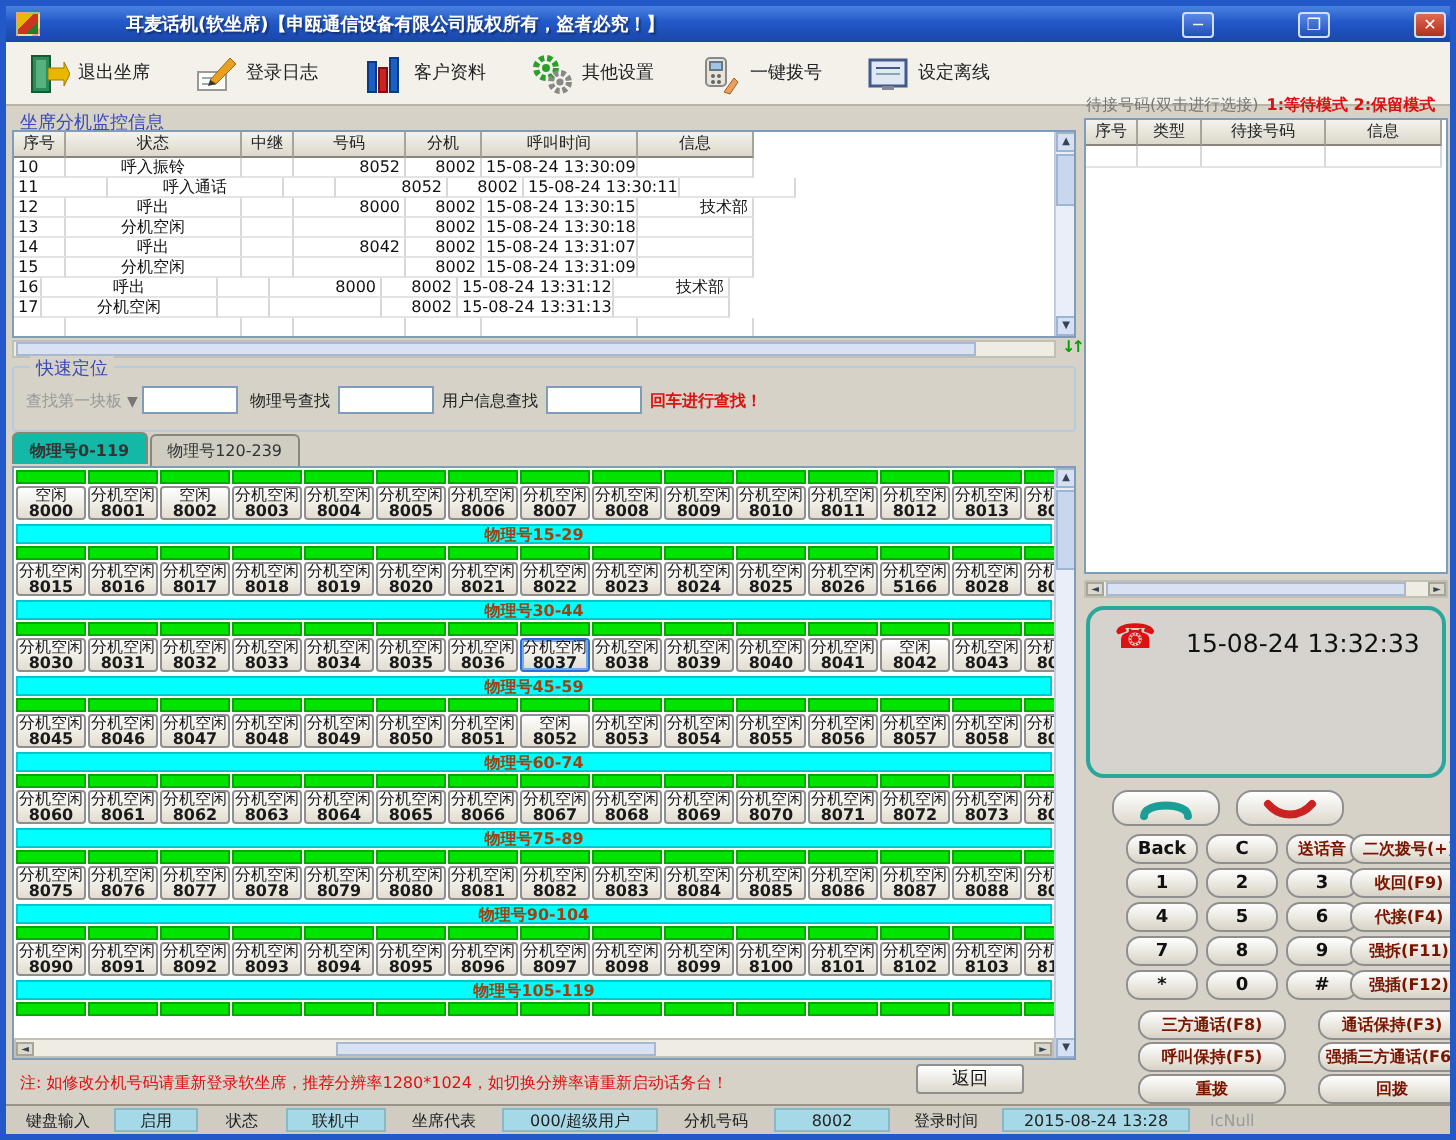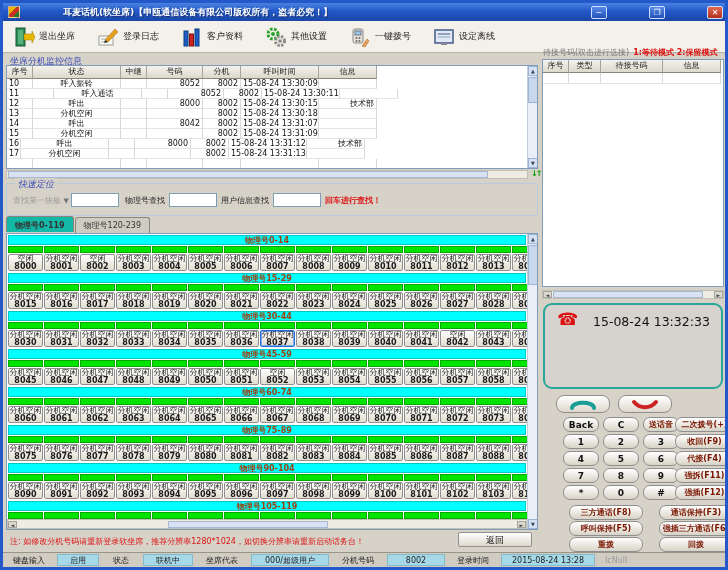--- a/index.html
+++ b/index.html
@@ -39,21 +39,21 @@
   .vscroll .sb{position:absolute;left:0;width:10px;height:10px;background:#d5e0f2;border:1px solid #9eb4d4;
       font-size:5px;line-height:8px;text-align:center;color:#345;}
   .vscroll .up{top:0;} .vscroll .dn{bottom:0;}
   .vscroll .thumb{position:absolute;left:0;top:11px;width:10px;height:26px;background:#c8d6ee;border:1px solid #9eb4d4;}
   .hscroll{position:absolute;height:9px;background:#efece4;border:1px solid #c2bfb4;}
   .hscroll .thumb{position:absolute;top:0;height:7px;background:#d8e2f2;border:1px solid #a8b8d0;}
   .hscroll .sb{position:absolute;top:0;width:9px;height:7px;background:#ddd8cc;border:1px solid #a8a49a;font-size:5px;line-height:7px;text-align:center;color:#345;}
   .sortmark{position:absolute;left:528px;top:166px;font-size:8px;color:#00a000;font-weight:bold;letter-spacing:-2px;}
   
   .quickbox{position:absolute;left:3px;top:180px;width:532px;height:33px;border:1px solid #b9cade;border-radius:2px;}
-  .quickbox .cap{position:absolute;left:8px;top:-6px;background:#d6d2c8;padding:0 3px;font-size:9px;color:#3a4ab8;font-style:italic;}
+  .quickbox .cap{position:absolute;left:8px;top:-6px;background:#d6d2c8;padding:0 3px;font-size:9px;color:#3a4ab8;}
   .q-combo{position:absolute;left:6px;top:11px;font-size:8px;color:#999;white-space:nowrap;}
   .q-combo .dd{color:#777;font-size:7px;}
   .q-input{position:absolute;top:9px;width:48px;height:14px;border:1px solid #7f9db9;background:#fff;font-size:9px;padding:0 2px;font-family:inherit;}
   .q-label{position:absolute;top:11px;font-size:8px;color:#222;white-space:nowrap;}
   .q-hint{position:absolute;left:318px;top:11px;font-size:8px;color:#dd1111;font-weight:bold;white-space:nowrap;}
   
   .tabs{position:absolute;left:3px;top:214px;height:16px;display:flex;}
   .tab{font-size:8px;padding:2px 8px 0 8px;border:1px solid #8a867c;border-bottom:none;border-radius:3px 3px 0 0;
       background:#cfccc2;color:#333;margin-right:1px;white-space:nowrap;}
   .tab.active{background:#14b8a6;position:relative;top:-1px;padding-top:3px;font-weight:bold;}
@@ -68,21 +68,21 @@
       font-size:8px;line-height:8px;text-align:center;color:#1a1a1a;padding:0;overflow:hidden;white-space:nowrap;font-family:inherit;}
   .extbtn .st{display:block;height:8px;}
   .extbtn .no{display:block;height:8px;font-weight:bold;}
   .extbtn.sel{border:1px solid #2a6cd8;box-shadow:0 0 0 1px #7aa8e8 inset;}
   .grid-hscroll{position:absolute;left:0;right:10px;bottom:0;height:10px;background:#efece4;border-top:1px solid #c2bfb4;}
   .grid-hscroll .sb{top:1px;}
   .grid-hscroll .thumb{top:1px;}
   .grid-vscroll{position:absolute;right:0;top:0;bottom:0;width:10px;background:#e9eef8;border-left:1px solid #c2cde0;}
   
   .note-text{position:absolute;left:7px;top:533px;font-size:8px;color:#dd1111;white-space:nowrap;}
-  .return-btn{position:absolute;left:455px;top:529px;width:74px;height:15px;border:1px solid #8f8f8f;border-radius:2px;
+  .return-btn{position:absolute;left:455px;top:529px;width:54px;height:15px;border:1px solid #8f8f8f;border-radius:2px;
       background:linear-gradient(180deg,#ffffff,#ddd8cc);font-size:9px;line-height:12px;text-align:center;color:#111;font-family:inherit;}
   
   .rp-header{position:absolute;left:540px;top:44px;width:181px;font-size:8px;white-space:nowrap;overflow:hidden;}
   .rp-header .t1{color:#777;} .rp-header .t2{color:#dd1111;font-weight:bold;margin-left:4px;}
   .waitwrap{position:absolute;left:539px;top:56px;width:182px;height:228px;background:#fff;border:1px solid #7f9db9;overflow:hidden;}
   .wait-hscroll{position:absolute;left:539px;top:287px;width:182px;}
   .clockpanel{position:absolute;left:540px;top:300px;width:180px;height:86px;background:#d6d3ce;border:2px solid #2aa79b;border-radius:9px;}
   .phone-glyph{position:absolute;left:12px;top:4px;font-size:17px;color:#dd1111;}
   .clock-time{position:absolute;left:48px;top:9px;font-size:12.5px;color:#111;white-space:nowrap;font-family:"DejaVu Sans","Liberation Sans",sans-serif;}
   .handsets{position:absolute;left:539px;top:392px;width:182px;height:20px;}
@@ -290,21 +290,20 @@
     <div class="q-hint">回车进行查找！</div>
   </div>
 
   <div class="tabs">
     <div class="tab active">物理号0-119</div>
     <div class="tab">物理号120-239</div>
   </div>
 
   <div class="gridwrap">
     <div class="gridclip">
-        <div class="grp-band">物理号0-14</div>
         <div class="grp-cells">
           <div class="cell">
             <div class="bar"></div>
             <button class="extbtn">
               <span class="st">空闲</span>
               <span class="no">8000</span>
             </button>
           </div>
           <div class="cell">
             <div class="bar"></div>
@@ -488,21 +487,21 @@
             <div class="bar"></div>
             <button class="extbtn">
               <span class="st">分机空闲</span>
               <span class="no">8026</span>
             </button>
           </div>
           <div class="cell">
             <div class="bar"></div>
             <button class="extbtn">
               <span class="st">分机空闲</span>
-              <span class="no">8027</span>
+              <span class="no">5166</span>
             </button>
           </div>
           <div class="cell">
             <div class="bar"></div>
             <button class="extbtn">
               <span class="st">分机空闲</span>
               <span class="no">8028</span>
             </button>
           </div>
           <div class="cell">

